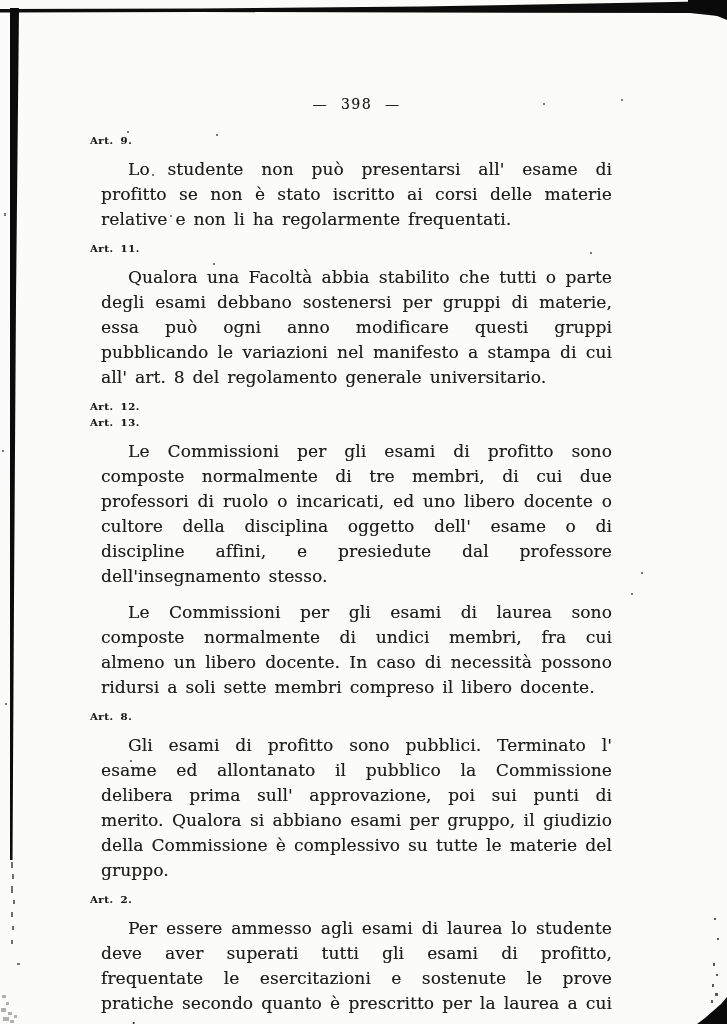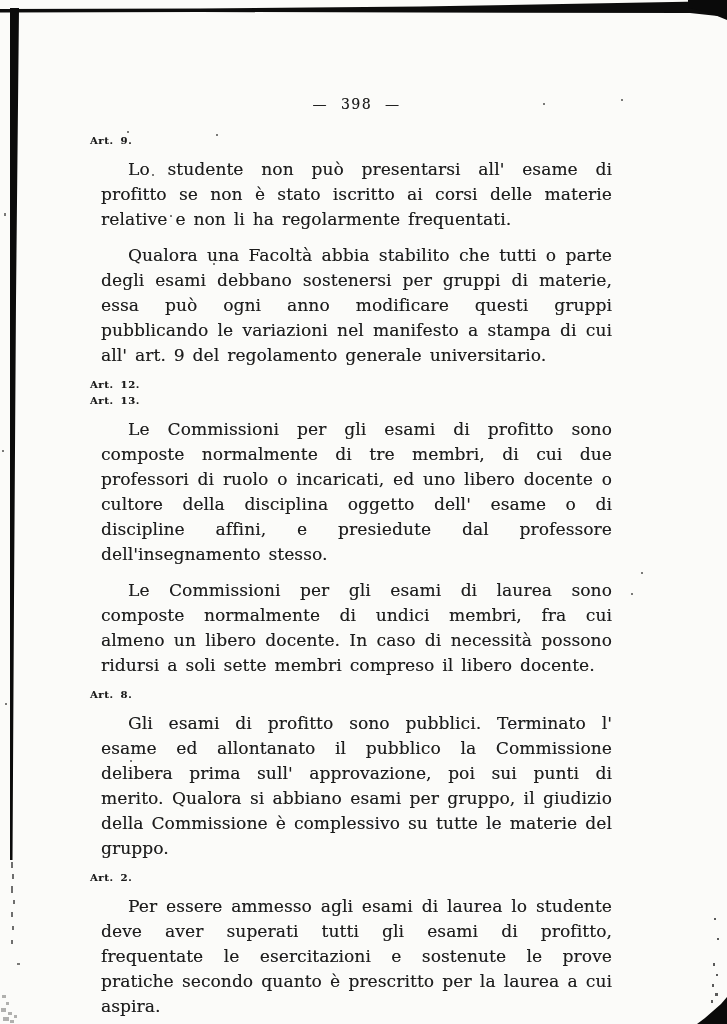--- a/index.html
+++ b/index.html
@@ -109,22 +109,23 @@
     <div id="articles">
   <section class="article">
     <h2 class="article-heading">Art. 9.</h2>
     <div class="article-paragraphs">
             <p class="para">Lo studente non può presentarsi all' esame di profitto se non è stato iscritto ai corsi delle materie relative e non li ha regolarmente frequentati.</p>
           </div>
   </section>
 
 
   <section class="article">
+    <h2 class="article-heading">Art. 11.</h2>
     <div class="article-paragraphs">
-            <p class="para">Qualora una Facoltà abbia stabilito che tutti o parte degli esami debbano sostenersi per gruppi di materie, essa può ogni anno modificare questi gruppi pubblicando le variazioni nel manifesto a stampa di cui all' art. 9 del regolamento generale universitario.</p>
+            <p class="para">Qualora una Facoltà abbia stabilito che tutti o parte degli esami debbano sostenersi per gruppi di materie, essa può ogni anno modificare questi gruppi pubblicando le variazioni nel manifesto a stampa di cui all' art. 8 del regolamento generale universitario.</p>
           </div>
   </section>
 
   <section class="article">
     <h2 class="article-heading">Art. 12.</h2>
   </section>
 
   <section class="article">
     <h2 class="article-heading">Art. 13.</h2>
     <div class="article-paragraphs">

